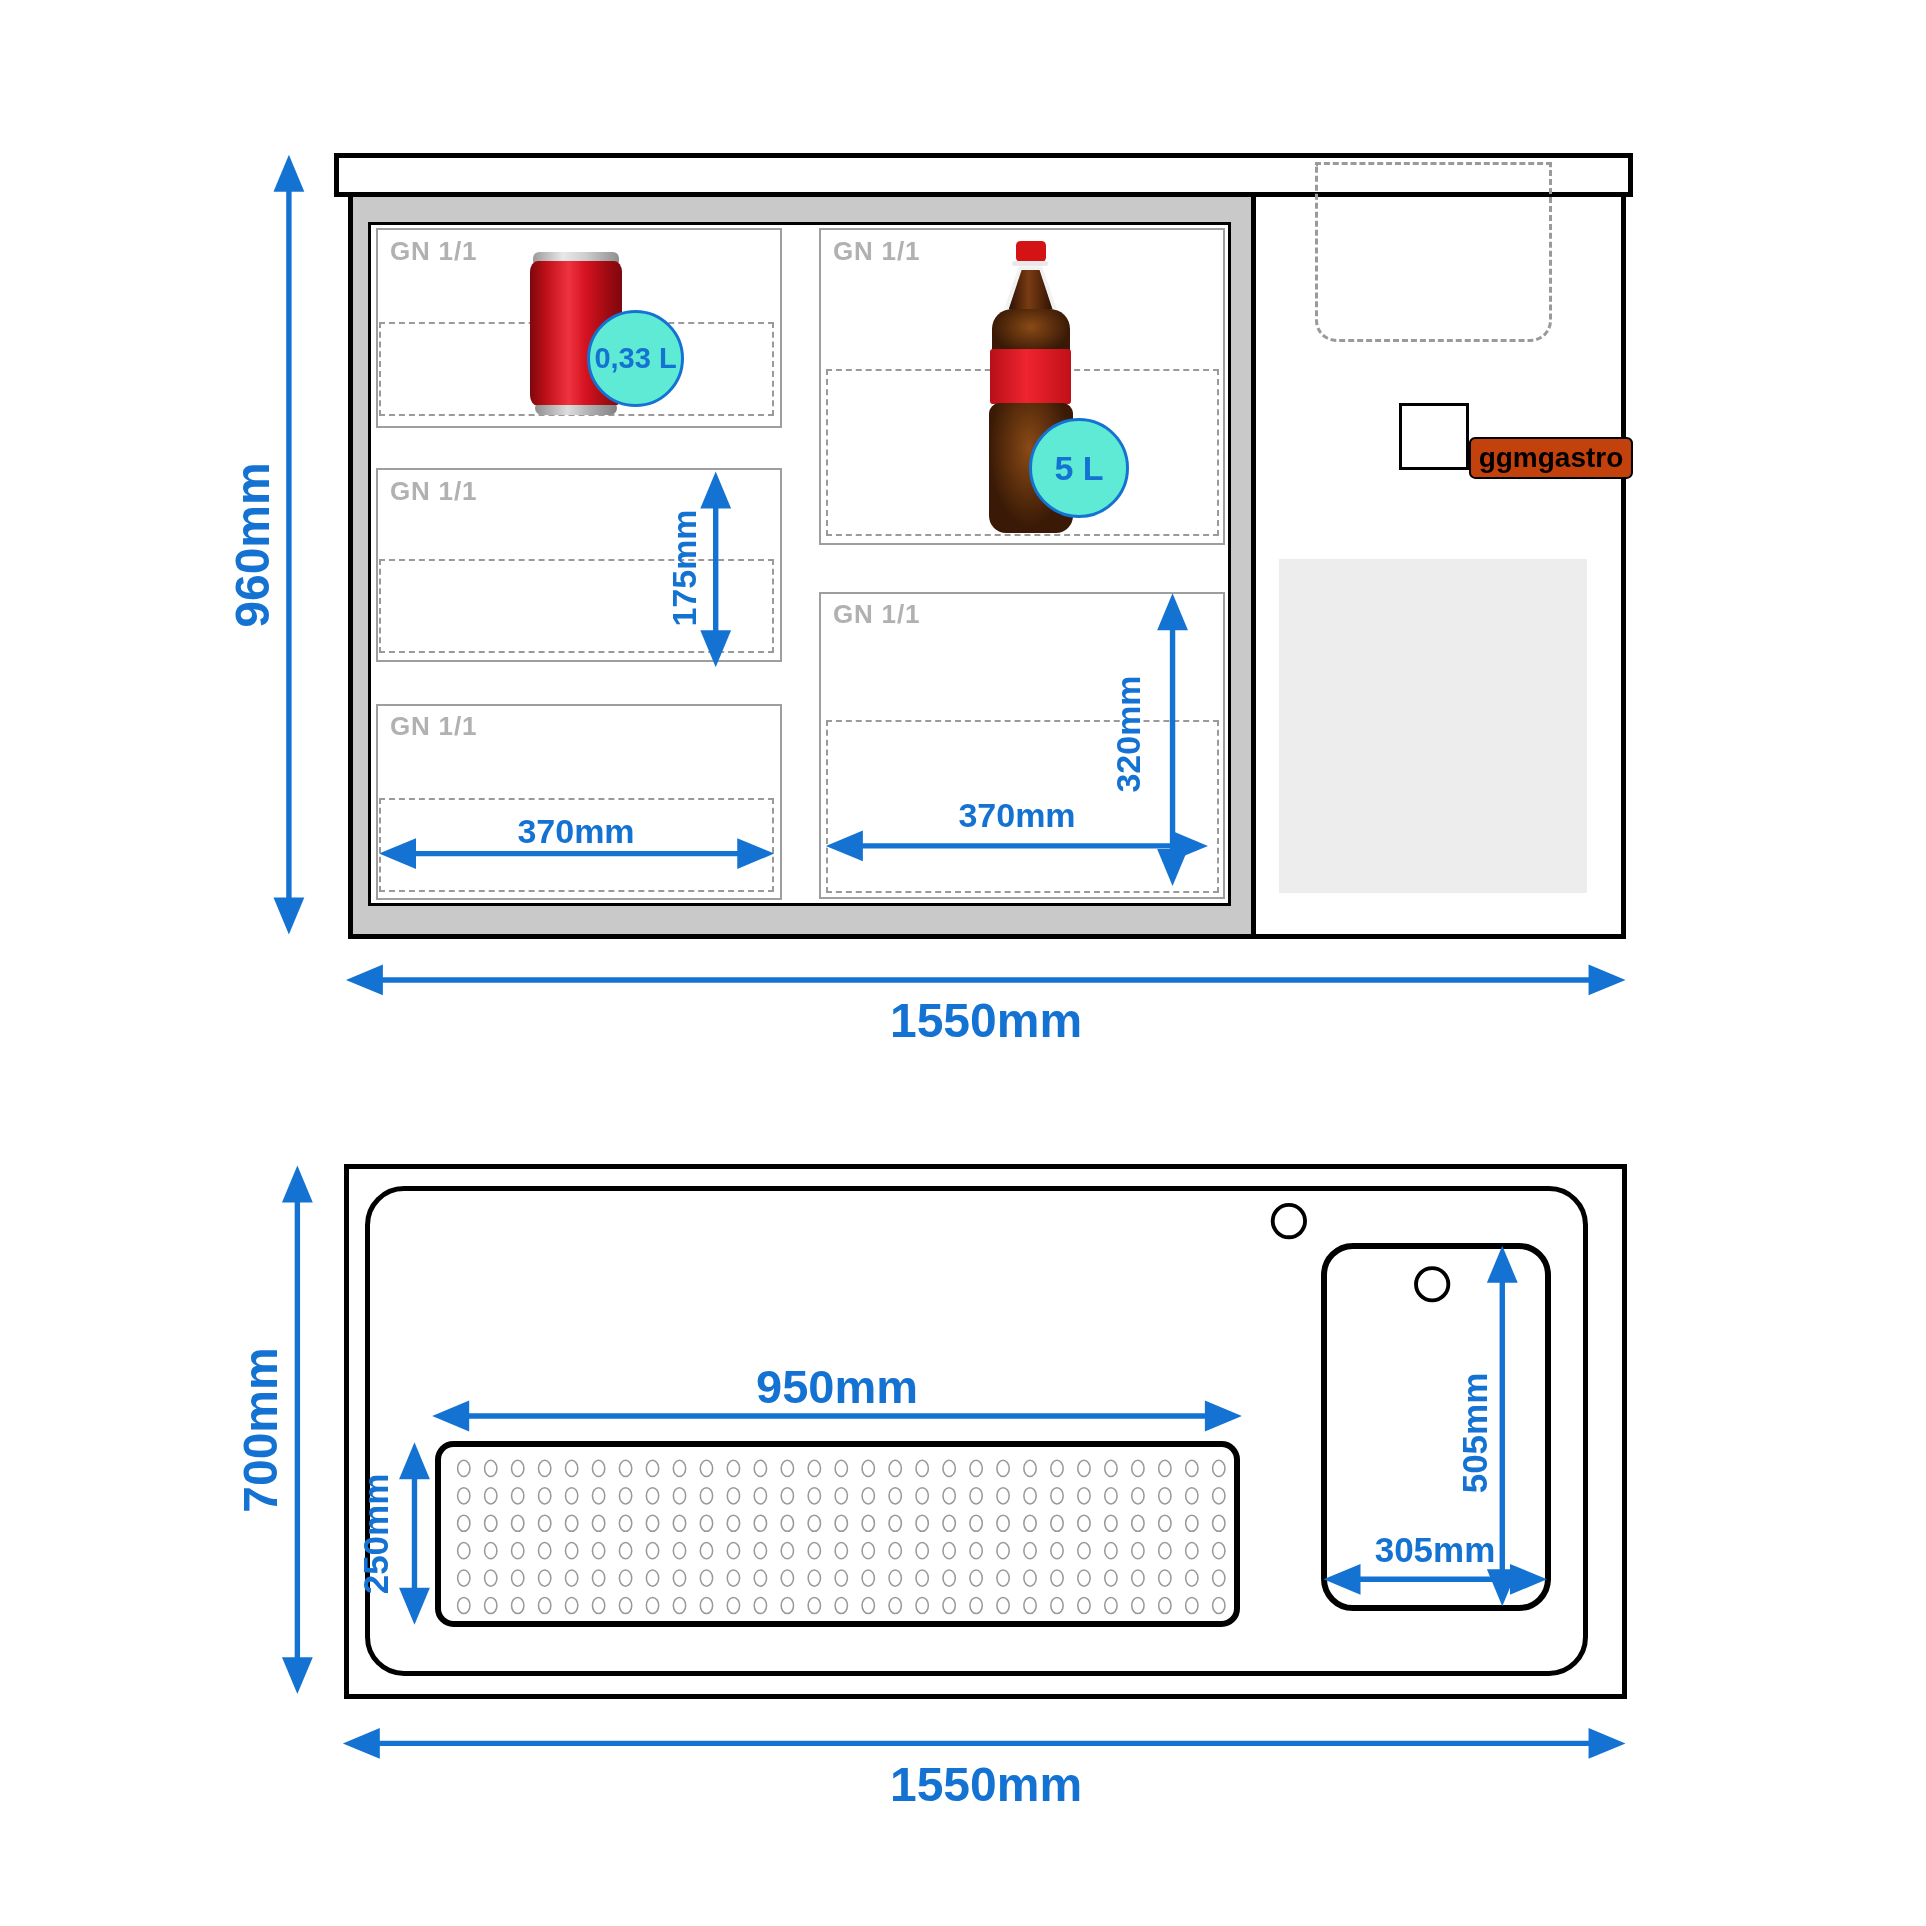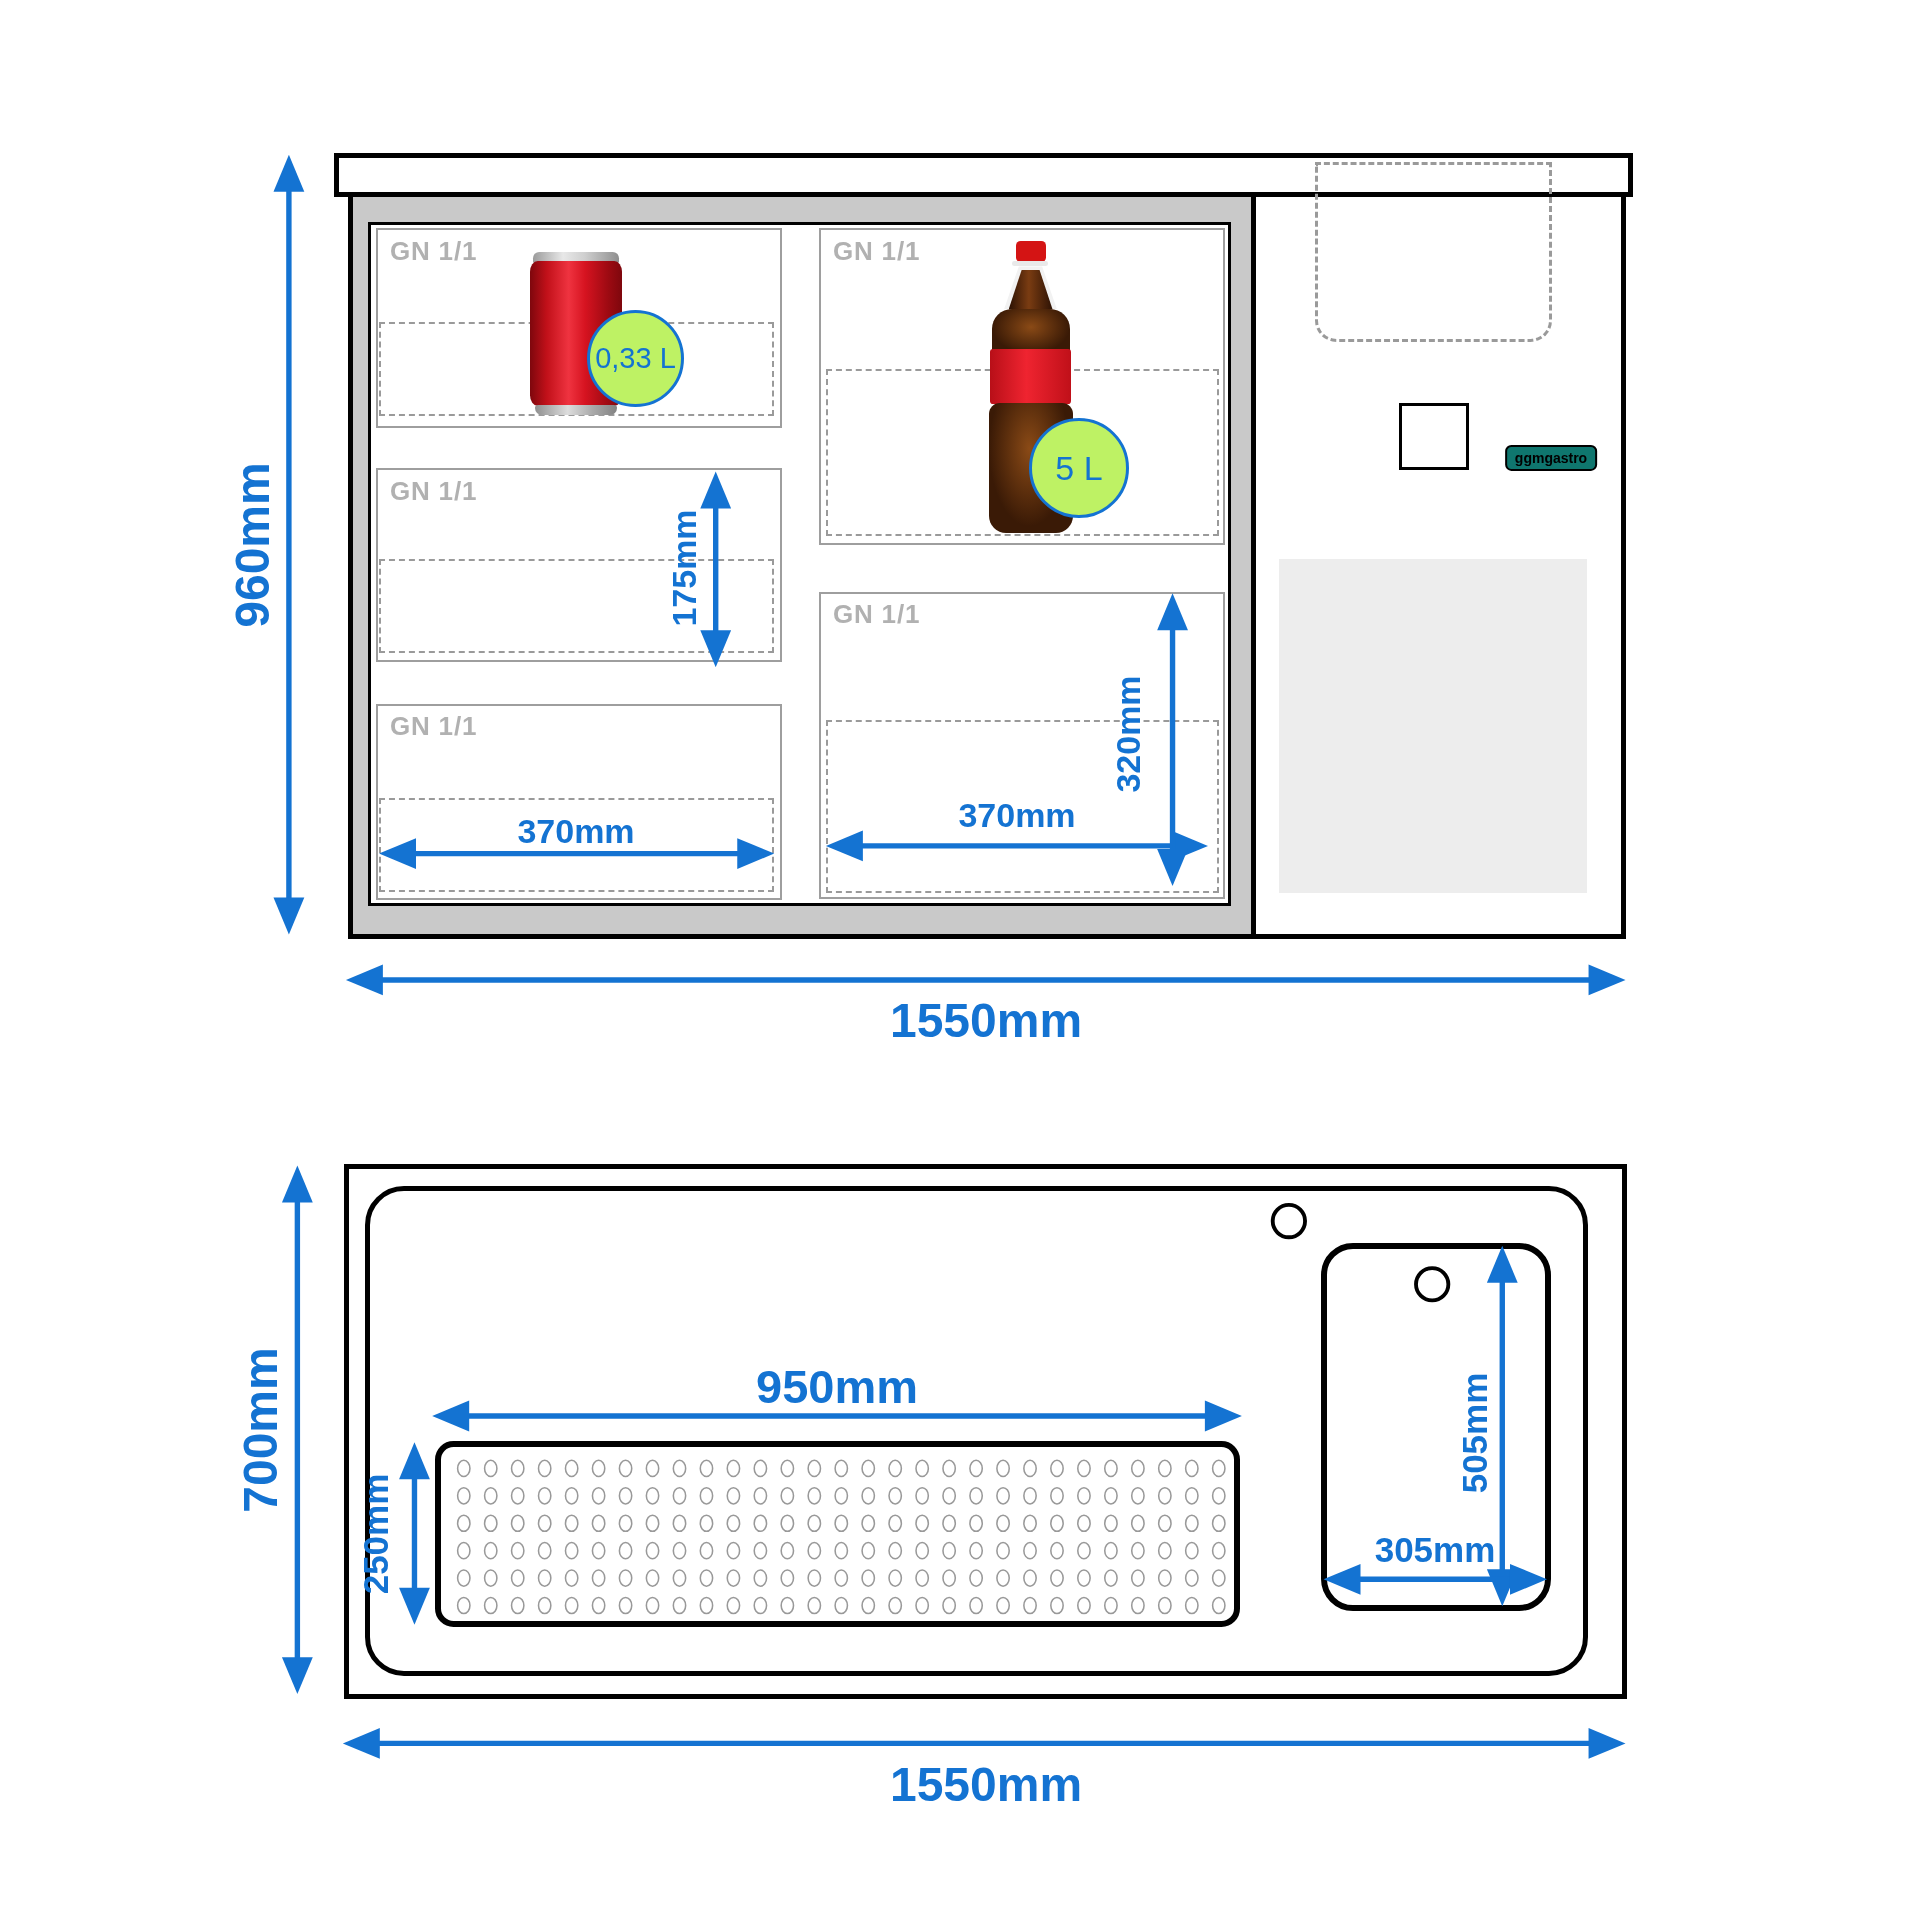--- a/index.html
+++ b/index.html
@@ -6,25 +6,25 @@
   #canvas{position:relative;width:1926px;height:1926px;background:#fff;overflow:hidden;
           font-family:"Liberation Sans", sans-serif;}
   .abs{position:absolute;}
   .blk{position:absolute;background:#fff;border:5.4px solid #000;box-sizing:border-box;}
   .comp{position:absolute;background:#fff;border:2.3px solid #9e9e9e;box-sizing:border-box;}
   .dash{position:absolute;border:2.3px dashed #9a9a9a;box-sizing:border-box;background:transparent;}
   .gnlabel{position:absolute;font-weight:bold;font-size:26px;color:#b1b1b1;letter-spacing:0.8px;}
   .dimlabel{position:absolute;color:#1473d2;font-weight:bold;white-space:nowrap;
             transform:translate(-50%,-50%);}
   .dimlabel.rot{transform:translate(-50%,-50%) rotate(-90deg);}
-  .badge{position:absolute;background:#bef264;border:3.9px solid #1473d2;border-radius:50%;
-         display:flex;align-items:center;justify-content:center;color:#1473d2;font-weight:normal;
+  .badge{position:absolute;background:#5eead4;border:3.9px solid #1473d2;border-radius:50%;
+         display:flex;align-items:center;justify-content:center;color:#1473d2;font-weight:bold;
          box-sizing:border-box;}
-  .brandbadge{position:absolute;border:2.3px solid #000;border-radius:6.2px;background:#0f766e;
-              font-weight:bold;font-size:14px;color:#000;padding:3.1px 7.7px;transform:translate(-50%,-50%);}
+  .brandbadge{position:absolute;border:2.3px solid #000;border-radius:6.2px;background:#c2410c;
+              font-weight:bold;font-size:28px;color:#000;padding:3.1px 7.7px;transform:translate(-50%,-50%);}
   svg{position:absolute;left:0;top:0;}
 </style>
 </head>
 <body>
 
 <div id="canvas">
 
   <div>
 
     <div class="blk" style="left:348px;top:192px;width:1278px;height:747px;"></div>

